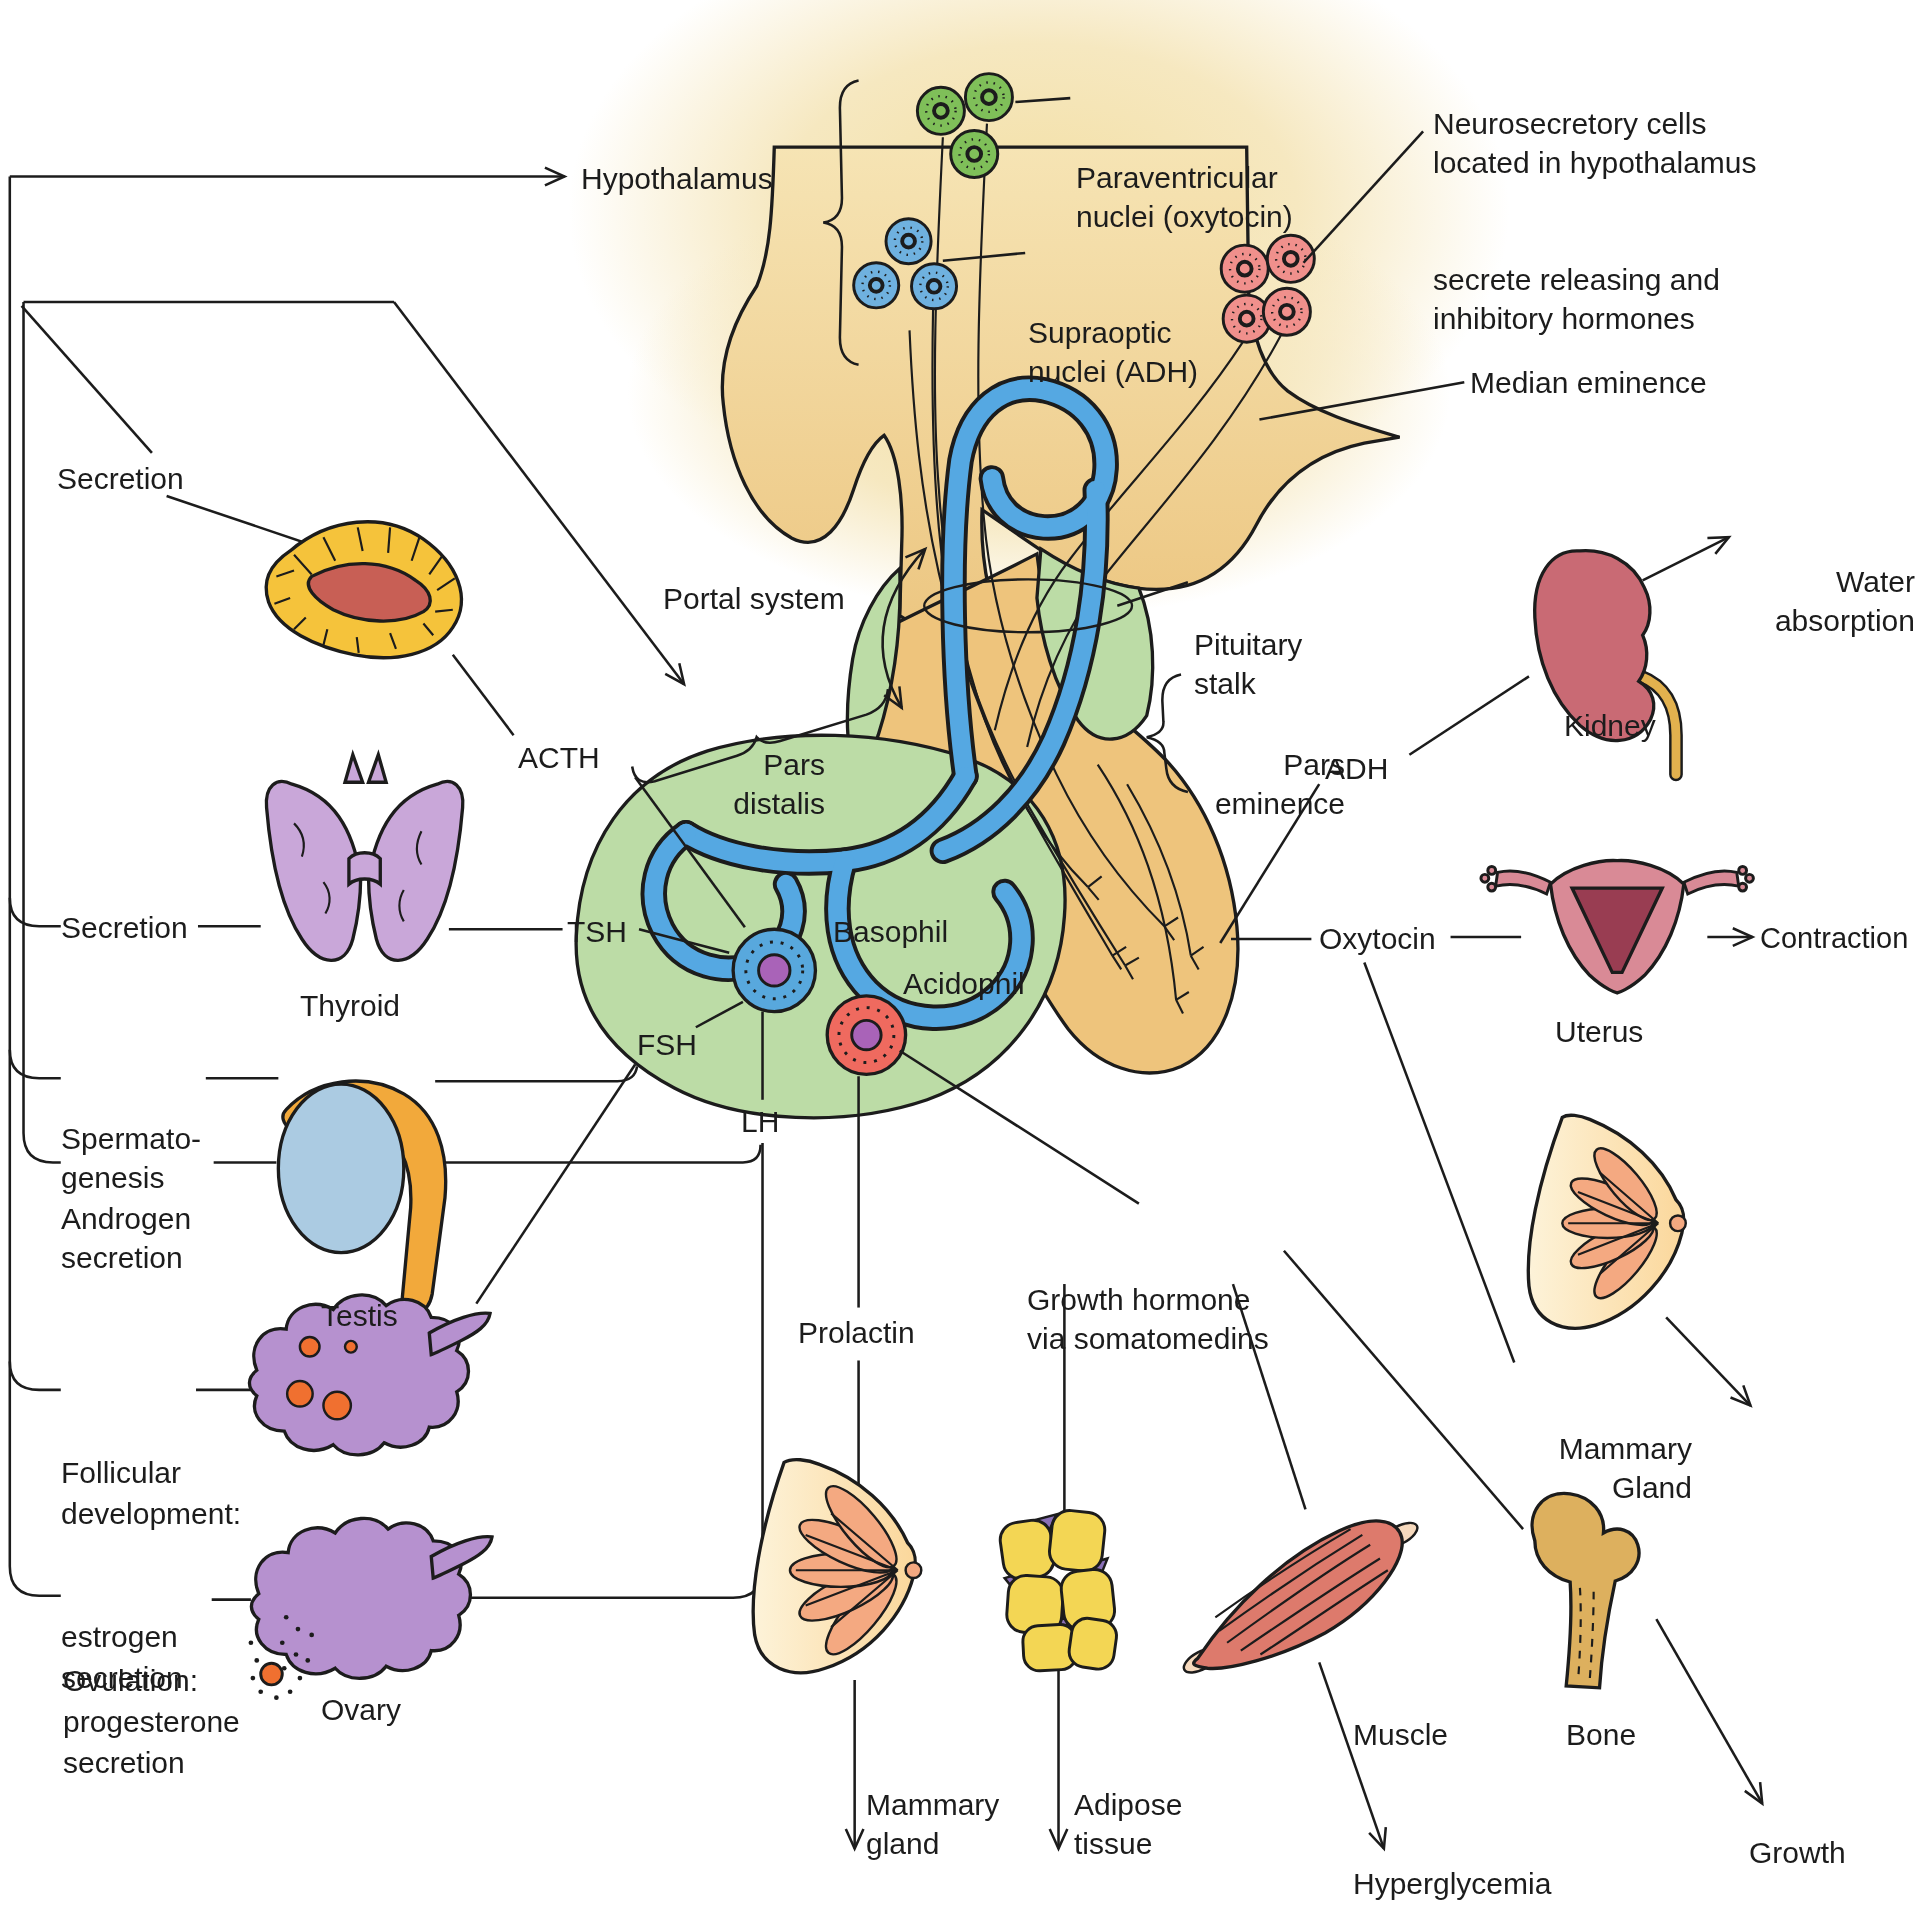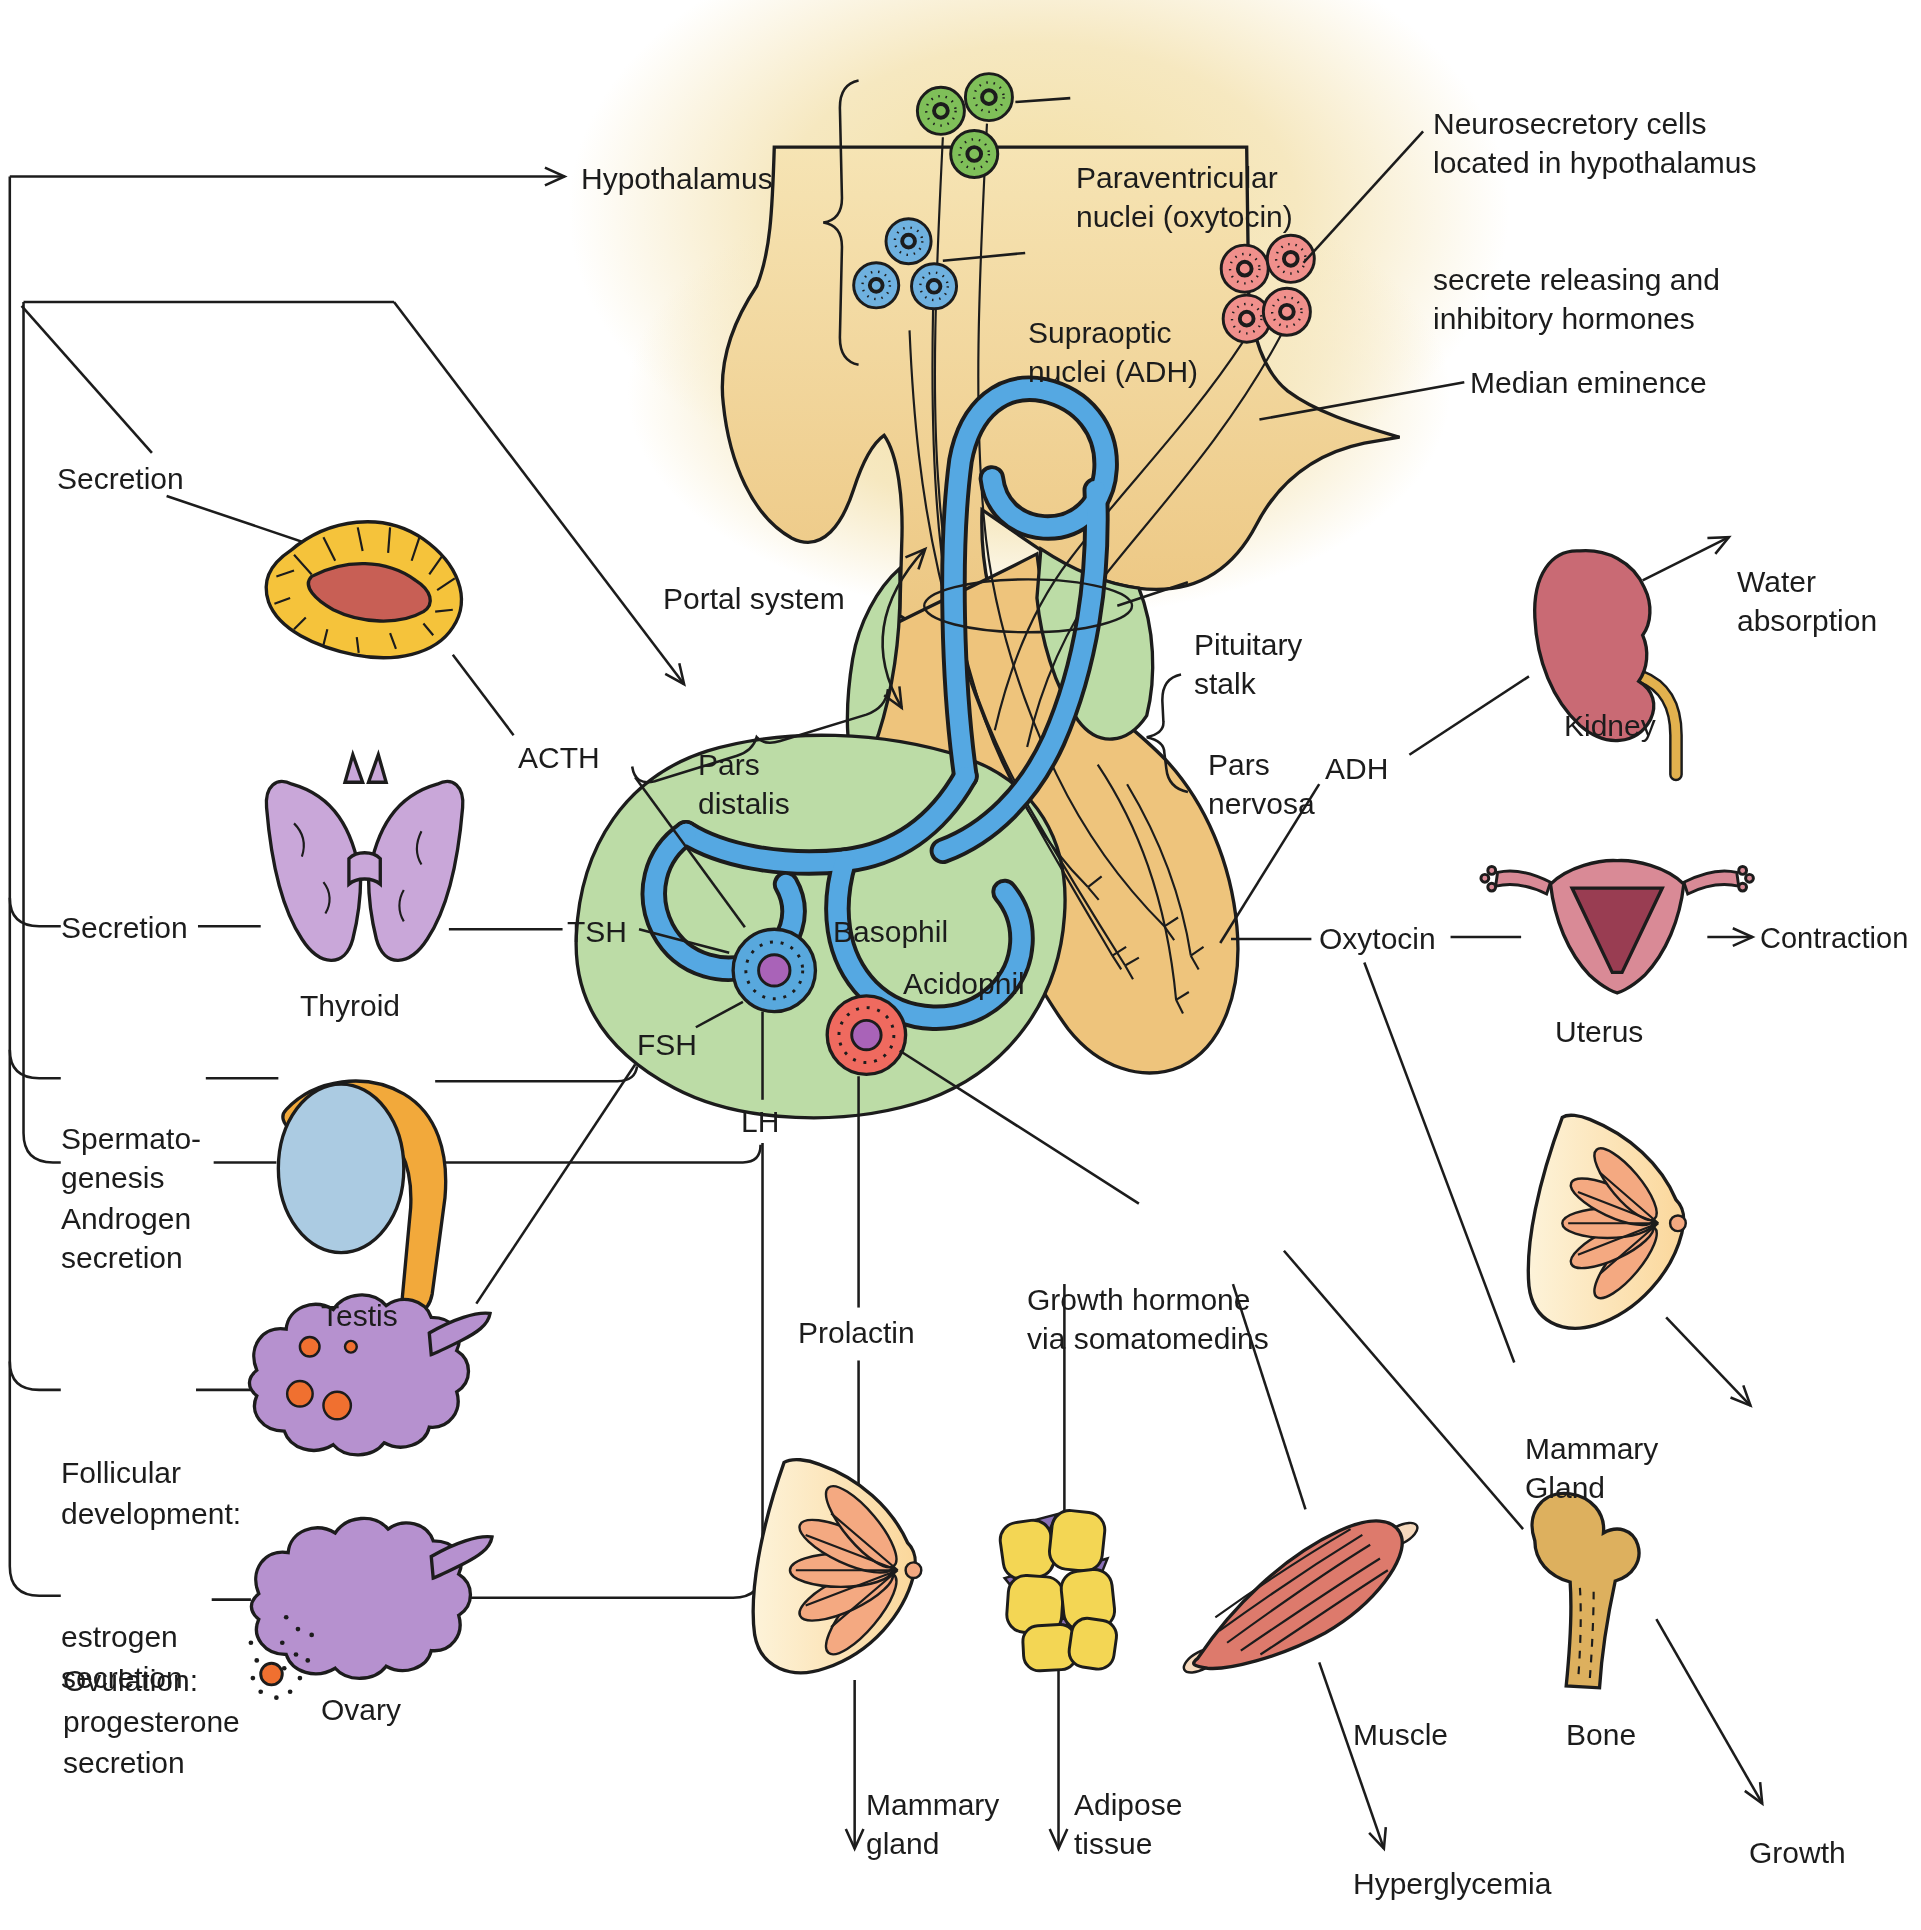--- a/index.html
+++ b/index.html
@@ -1,20 +1,20 @@
 <!DOCTYPE html>
 <html><head>
 <meta charset="utf-8">
 <style>
   html,body{margin:0;padding:0;background:#fff;}
   #figure{position:relative;width:1921px;height:1931px;background:#ffffff;overflow:hidden;
           font-family:"Liberation Sans","DejaVu Sans",sans-serif;color:#1c1c1c;}
   #art{position:absolute;left:0;top:0;}
   .lbl{position:absolute;font-size:30px;line-height:39px;white-space:pre;color:#1c1c1c;}
-  .ctr{text-align:left;}
+  .ctr{text-align:right;}
   .lh42{line-height:41px;}
   .f30{font-size:29px;}
   .f28{font-size:27.4px;}
   
   .ln{stroke:#1c1c1c;stroke-width:2.6;fill:none;}
   .org{stroke:#1c1c1c;stroke-width:3.4;}
   .thin{stroke:#1c1c1c;stroke-width:2.2;fill:none;}
   .vb{stroke:#1c1c1c;stroke-width:27;fill:none;stroke-linecap:round;stroke-linejoin:round;}
   .vf{stroke:#55a8e2;stroke-width:19;fill:none;stroke-linecap:round;stroke-linejoin:round;}
 </style>
@@ -416,21 +416,21 @@
 
 <div class="lbl" style="left:1194px;top:547px">
   <div>Pituitary</div><div>stalk</div>
 </div>
 
 <div class="lbl ctr" style="left:698px;top:667px;width:127px">
   <div>Pars</div><div>distalis</div>
 </div>
 
 <div class="lbl ctr" style="left:1208px;top:667px;width:137px">
-  <div>Pars</div><div>nervosa</div>
+  <div>Pars</div><div>eminence</div>
 </div>
 
 <div class="lbl" style="left:833px;top:912px"><span>Basophil</span></div>
 <div class="lbl" style="left:903px;top:964px"><span>Acidophil</span></div>
 
 <div class="lbl" style="left:567px;top:912px"><span>TSH</span></div>
 <div class="lbl" style="left:637px;top:1025px"><span>FSH</span></div>
 <div class="lbl" style="left:741px;top:1102px"><span>LH</span></div>
 <div class="lbl" style="left:518px;top:738px"><span>ACTH</span></div>
 

